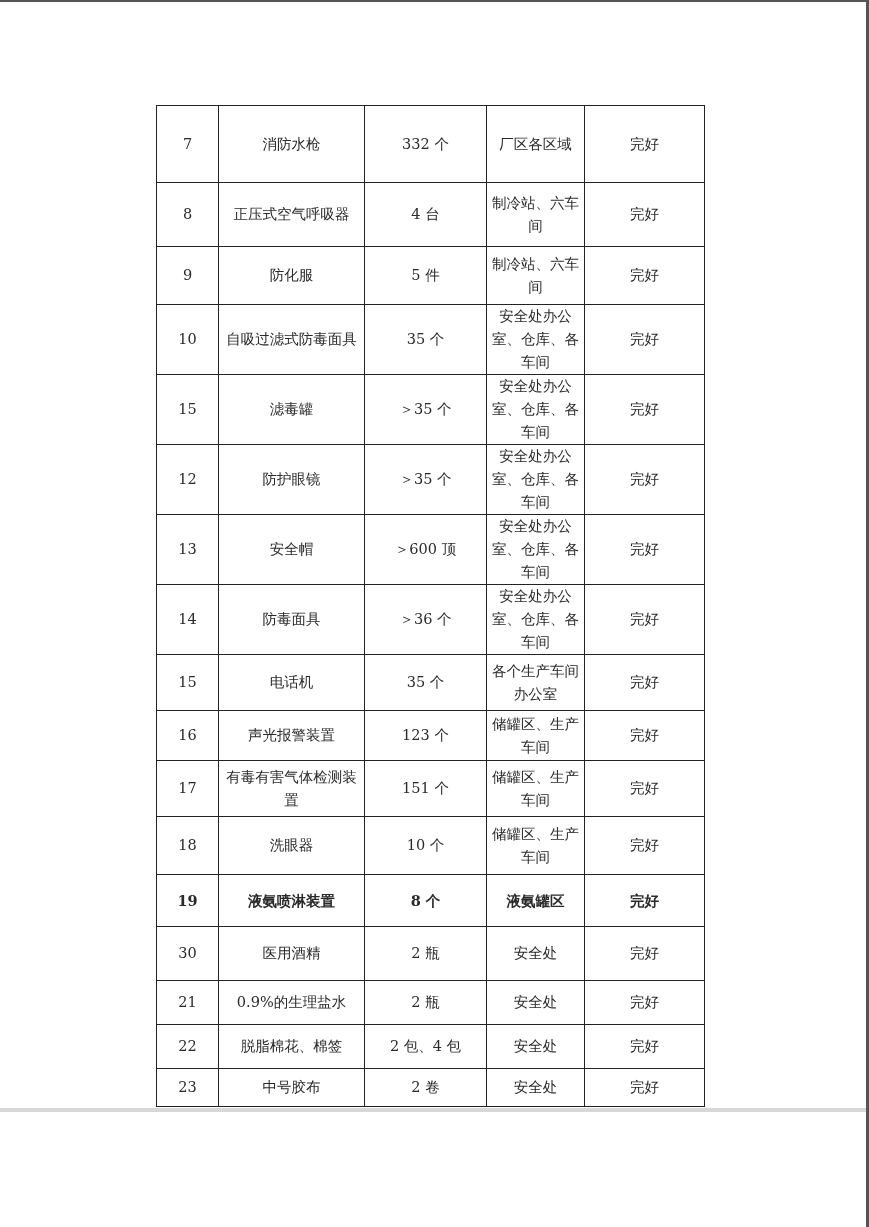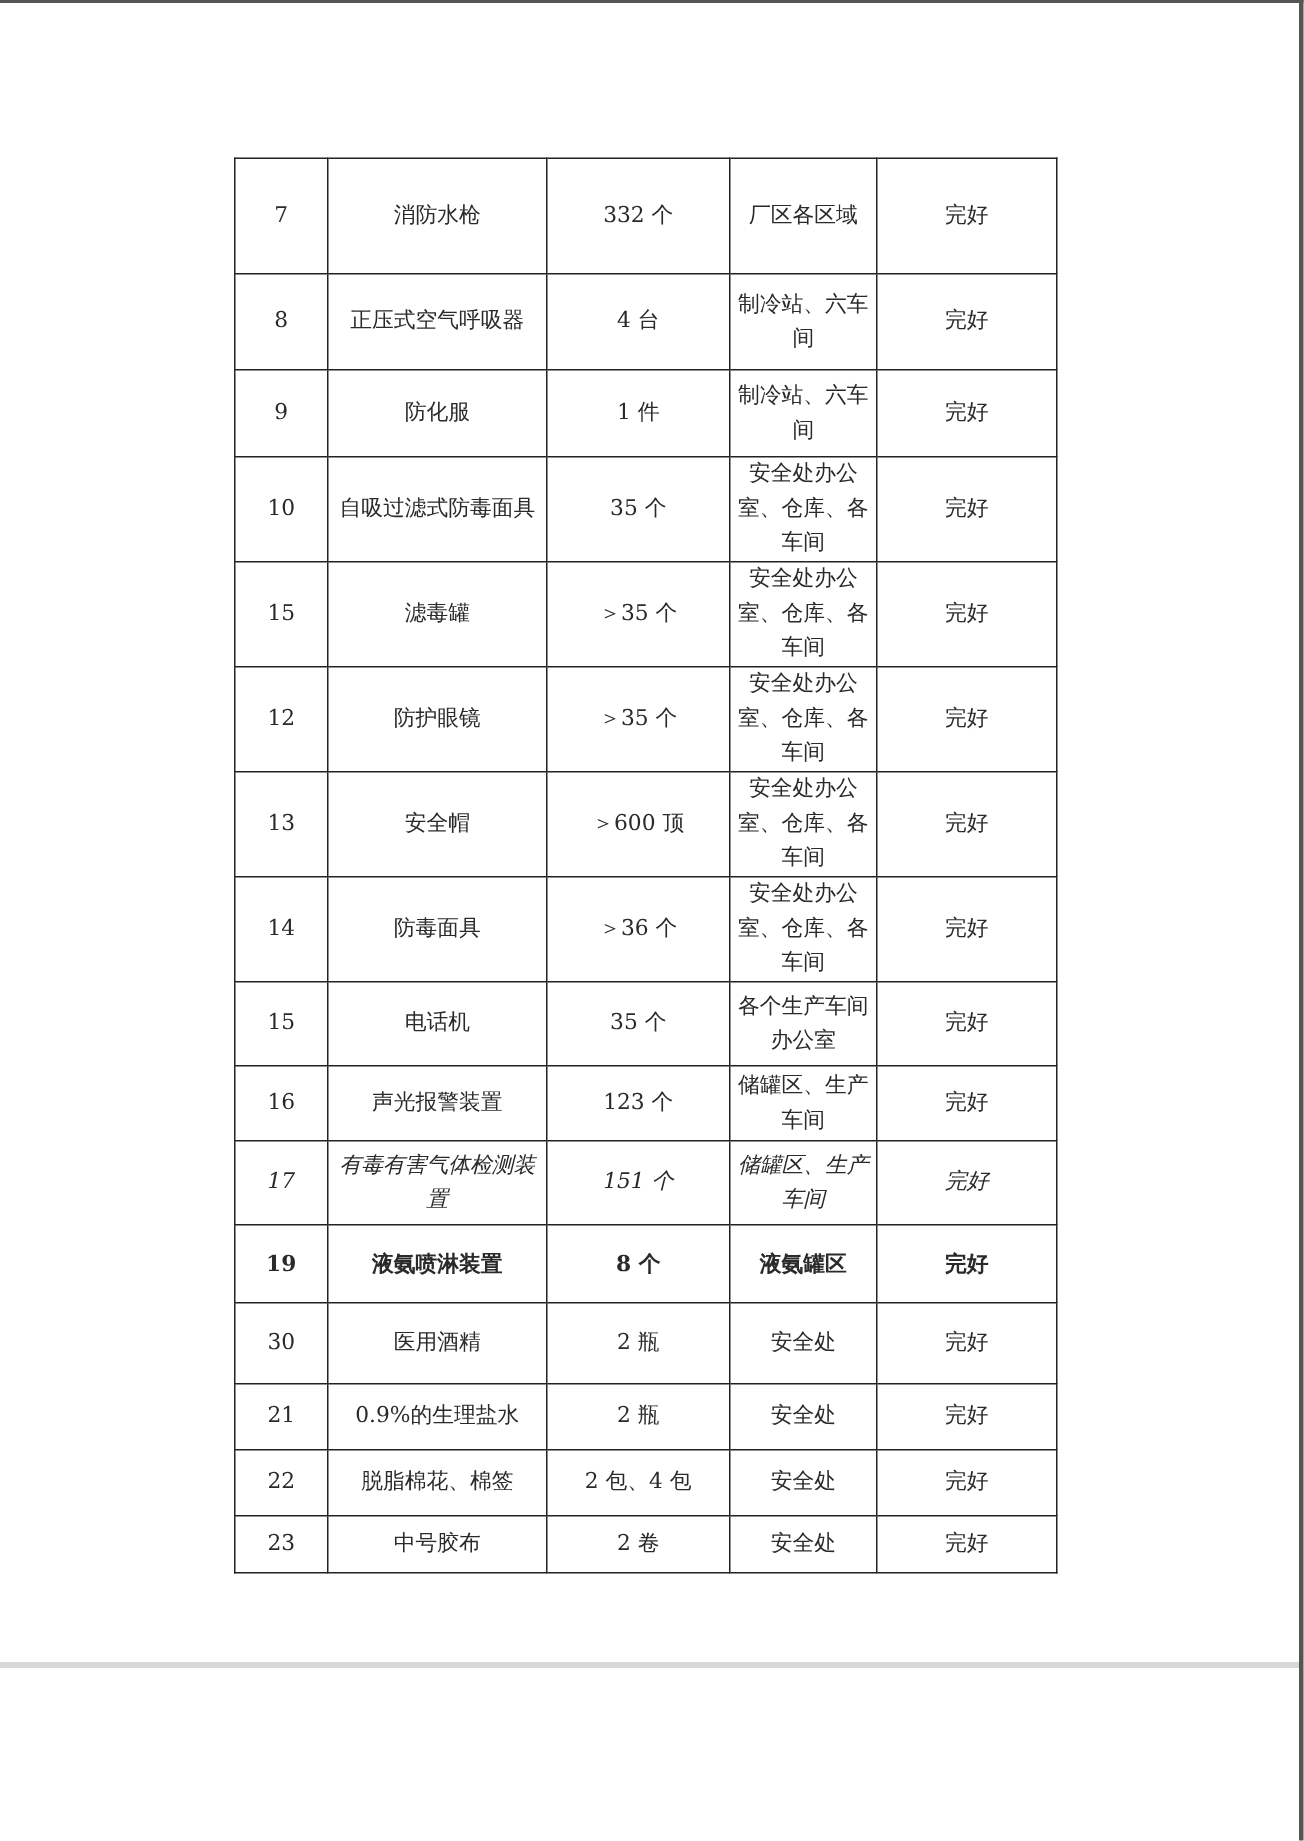--- a/index.html
+++ b/index.html
@@ -67,21 +67,21 @@
         <td>8</td>
         <td>正压式空气呼吸器</td>
         <td>4 台</td>
         <td class="loc">制冷站、六车间</td>
         <td>完好</td>
       </tr>
 
       <tr style="height: 58px;">
         <td>9</td>
         <td>防化服</td>
-        <td>1 件</td>
+        <td>5 件</td>
         <td class="loc">制冷站、六车间</td>
         <td>完好</td>
       </tr>
 
       <tr style="height: 70px;">
         <td>10</td>
         <td>自吸过滤式防毒面具</td>
         <td>35 个</td>
         <td class="loc">安全处办公室、仓库、各车间</td>
         <td>完好</td>
@@ -128,28 +128,35 @@
       </tr>
 
       <tr style="height: 50px; margin-top: 26px;">
         <td>16</td>
         <td>声光报警装置</td>
         <td>123 个</td>
         <td class="loc">储罐区、生产车间</td>
         <td>完好</td>
       </tr>
 
-      <tr style="height: 56px; font-style: italic;">
+      <tr style="height: 56px;">
         <td>17</td>
         <td>有毒有害气体检测装置</td>
         <td>151 个</td>
         <td class="loc">储罐区、生产车间</td>
         <td>完好</td>
       </tr>
 
+      <tr style="height: 58px;">
+        <td>18</td>
+        <td>洗眼器</td>
+        <td>10 个</td>
+        <td class="loc">储罐区、生产车间</td>
+        <td>完好</td>
+      </tr>
 
       <tr style="height: 52px; font-weight: bold;">
         <td>19</td>
         <td>液氨喷淋装置</td>
         <td>8 个</td>
         <td class="loc">液氨罐区</td>
         <td>完好</td>
       </tr>
 
       <tr style="height: 54px;">

